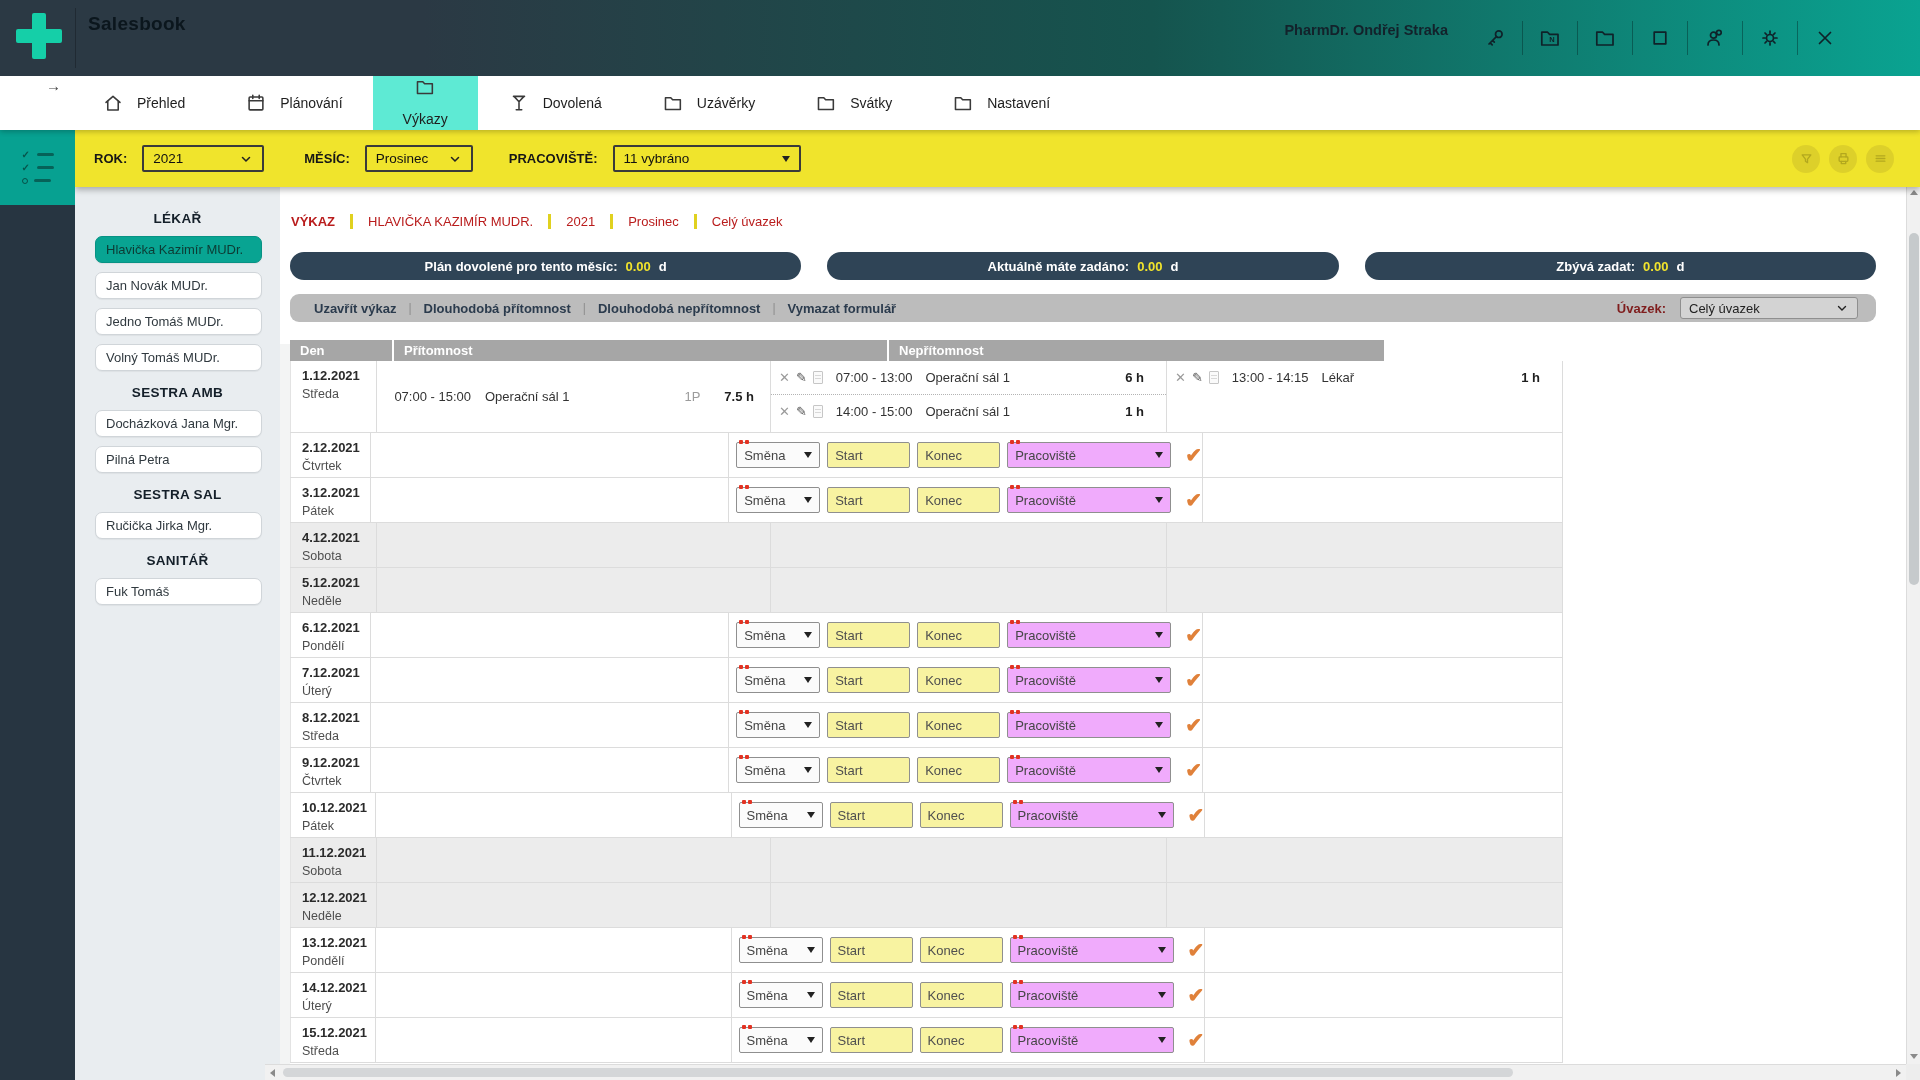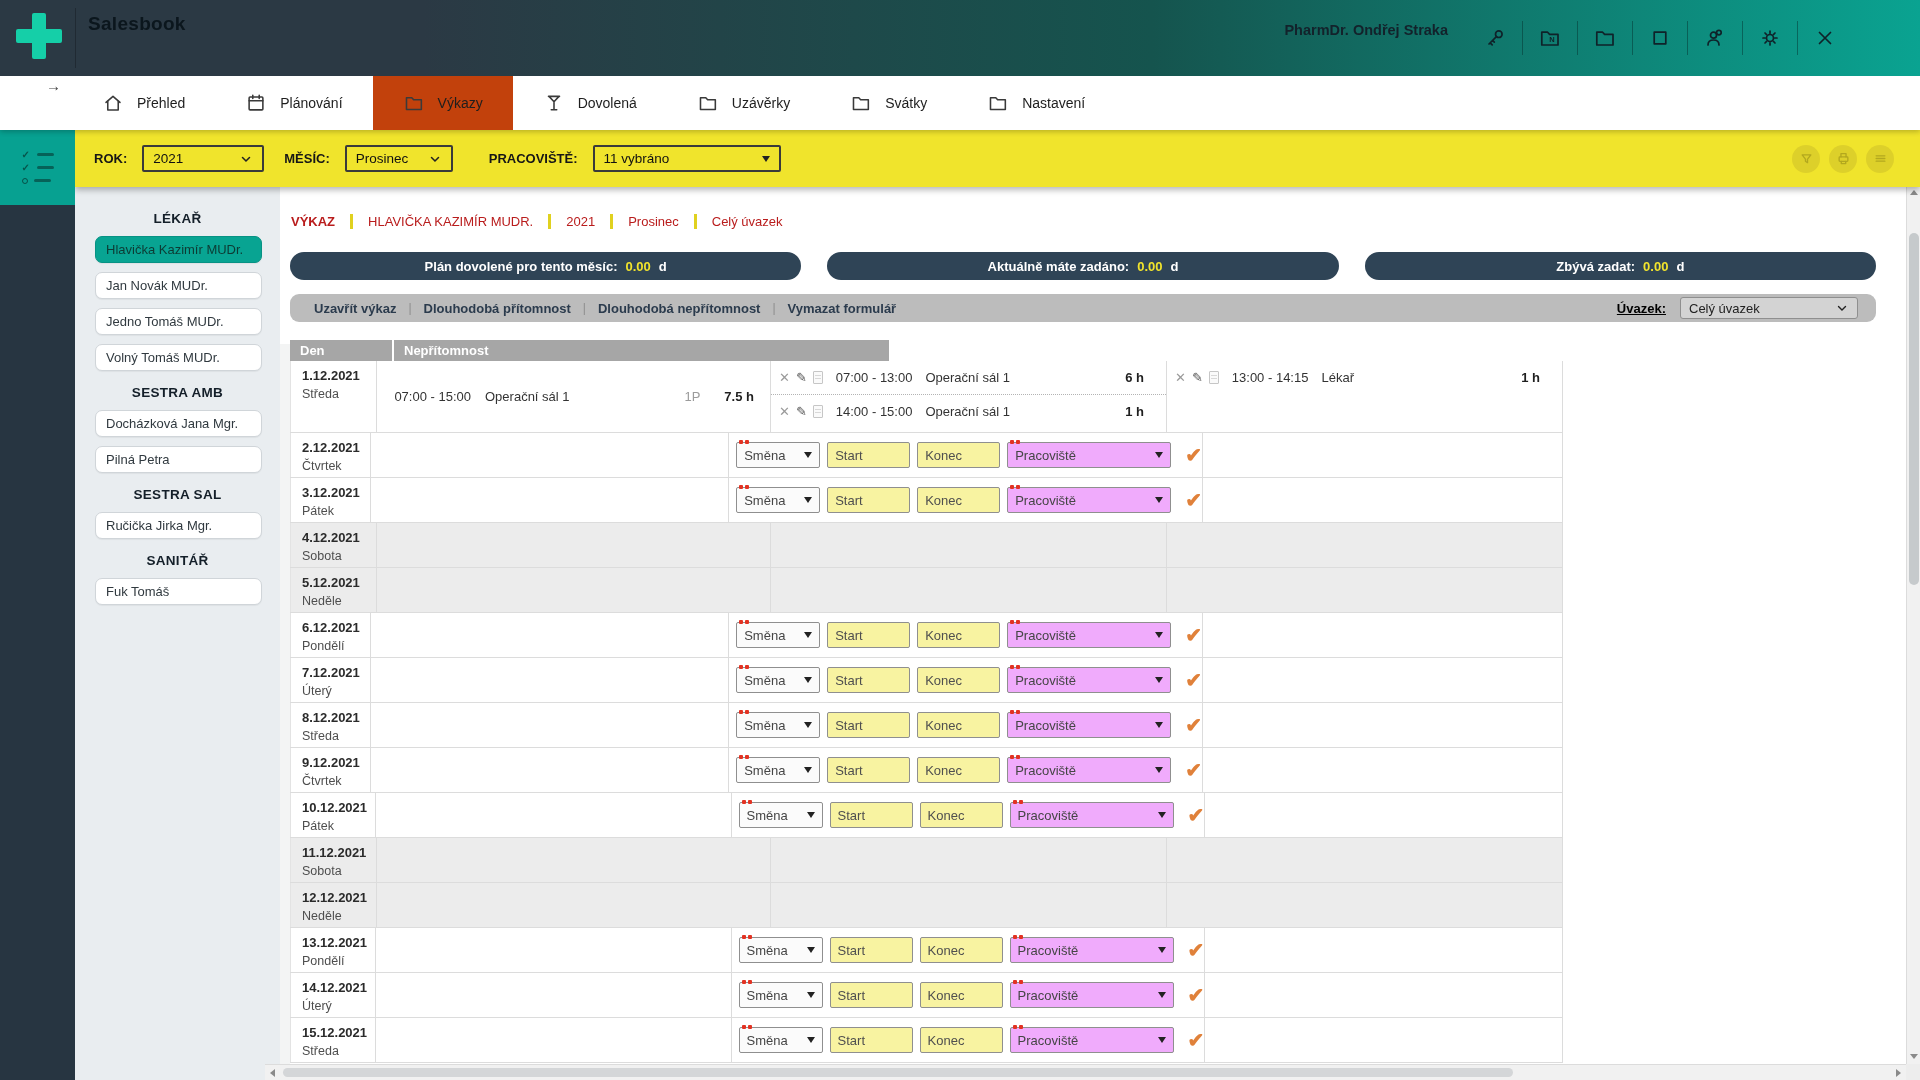--- a/index.html
+++ b/index.html
@@ -22,21 +22,21 @@
   .hicon { width:24px; height:24px; margin:0 15px; color:#0f2229; }
   .hicon svg { width:24px; height:24px; }
   .hdiv { width:1px; height:34px; background:rgba(5,45,42,.45); }
 
   
   .tabbar { position:absolute; left:0; top:76px; width:1920px; height:54px; background:#fff; z-index:25;
             box-shadow:0 2px 5px rgba(0,0,0,.22); }
   .nav-arrow { position:absolute; left:46px; top:1px; font-size:15px; color:#444; }
   .tabs { display:flex; height:54px; padding-left:72px; }
   .tab { display:flex; align-items:center; gap:13px; padding:0 30px; font-size:14px; color:#1e1e1e; cursor:default; }
-  .tab.active { background:#c2410c; }
+  .tab.active { background:#5eead4;flex-direction:column; }
   .tab .ticon { width:22px; height:22px; color:#3a3a3a; }
   .tab .ticon svg { width:22px; height:22px; }
 
   
   .filterbar { position:absolute; left:75px; top:130px; width:1845px; height:57px; background:#f0e42c; z-index:20;
                display:flex; align-items:center; box-shadow:0 3px 6px rgba(0,0,0,.28); }
   .f-label { font-weight:bold; font-size:13px; color:#161616; }
   .f-select { height:27px; background:#f0e42c; border:2px solid #3a3a3a; border-radius:2px;
               display:flex; align-items:center; padding:0 9px; font-size:13.5px; color:#111; }
   .f-select .grow { flex:1; }
@@ -77,21 +77,21 @@
   .pills { position:absolute; left:10px; top:67px; width:1586px; display:flex; gap:26px; }
   .pill { flex:1; height:28px; background:#2f4456; border-radius:14px; display:flex; align-items:center;
           justify-content:center; gap:8px; color:#fff; font-weight:bold; font-size:13px; }
   .pill .val { color:#f2e42c; }
 
   .actionbar { position:absolute; left:10px; top:109px; width:1586px; height:28px; background:#bcbcbc;
                border-radius:9px; display:flex; align-items:center; padding:0 12px; }
   .abtn { font-weight:bold; font-size:13px; color:#2b3b4d; padding:0 12px; }
   .asep { color:#8e8e8e; font-size:12px; }
   .uvazek { margin-left:auto; display:flex; align-items:center; gap:14px; margin-right:6px; }
-  .u-label { font-weight:bold; font-size:13px; color:#000000;text-decoration:underline; }
+  .u-label { font-weight:bold; font-size:13px; color:#7f1d1d; }
   .u-select { width:178px; height:22px; background:#d3d3d3; border:1px solid #8f8f8f; border-radius:3px;
               display:flex; align-items:center; padding:0 8px; font-size:13px; color:#222; }
 
   
   .table { position:absolute; left:10px; top:155px; width:1273px; }
   .thead { display:flex; }
   .th { background:#a6a6a6; color:#fff; font-weight:bold; font-size:13px; height:21px;
         display:flex; align-items:center; padding-left:10px; border-right:2px solid #fff; }
   .th:last-child { border-right:none; }
   .c1{width:104px;} .c2{width:492px;} .c3{width:495px;} .c4{width:495px;}
@@ -277,21 +277,21 @@
 <div class="filterbar">
   <span class="f-label" style="margin-left:19px">ROK:</span>
   <div class="f-select" style="margin-left:15px;width:122px">
     <span class="grow">2021</span>
     <span class="chev">
         <svg viewBox="0 0 24 24" fill="none" stroke="currentColor" stroke-width="2.6" stroke-linecap="round">
           <path d="M6 9.5l6 6 6-6"></path>
         </svg>
       </span>
   </div>
-  <span class="f-label" style="margin-left:20px">MĚSÍC:</span>
+  <span class="f-label" style="margin-left:40px">MĚSÍC:</span>
   <div class="f-select" style="margin-left:15px;width:108px">
     <span class="grow">Prosinec</span>
     <span class="chev">
         <svg viewBox="0 0 24 24" fill="none" stroke="currentColor" stroke-width="2.6" stroke-linecap="round">
           <path d="M6 9.5l6 6 6-6"></path>
         </svg>
       </span>
   </div>
   <span class="f-label" style="margin-left:36px">PRACOVIŠTĚ:</span>
   <div class="f-select" style="margin-left:15px;width:188px">
@@ -407,20 +407,21 @@
             <svg viewBox="0 0 24 24" fill="none" stroke="currentColor" stroke-width="2.4" stroke-linecap="round">
               <path d="M6 9.5l6 6 6-6"></path>
             </svg>
           </span>
       </div>
     </div>
   </div>
   <div class="table">
     <div class="thead">
       <div class="th c1">Den</div>
+      <div class="th c3">Přítomnost</div>
       <div class="th c4">Nepřítomnost</div>
     </div>
     <div id="rows">
         <div class="trow detail">
           <div class="td td-den c1">
             <div class="d-date">1.12.2021</div>
             <div class="d-day">Středa</div>
           </div>
           <div class="td c2">
             <div class="plan-line">

